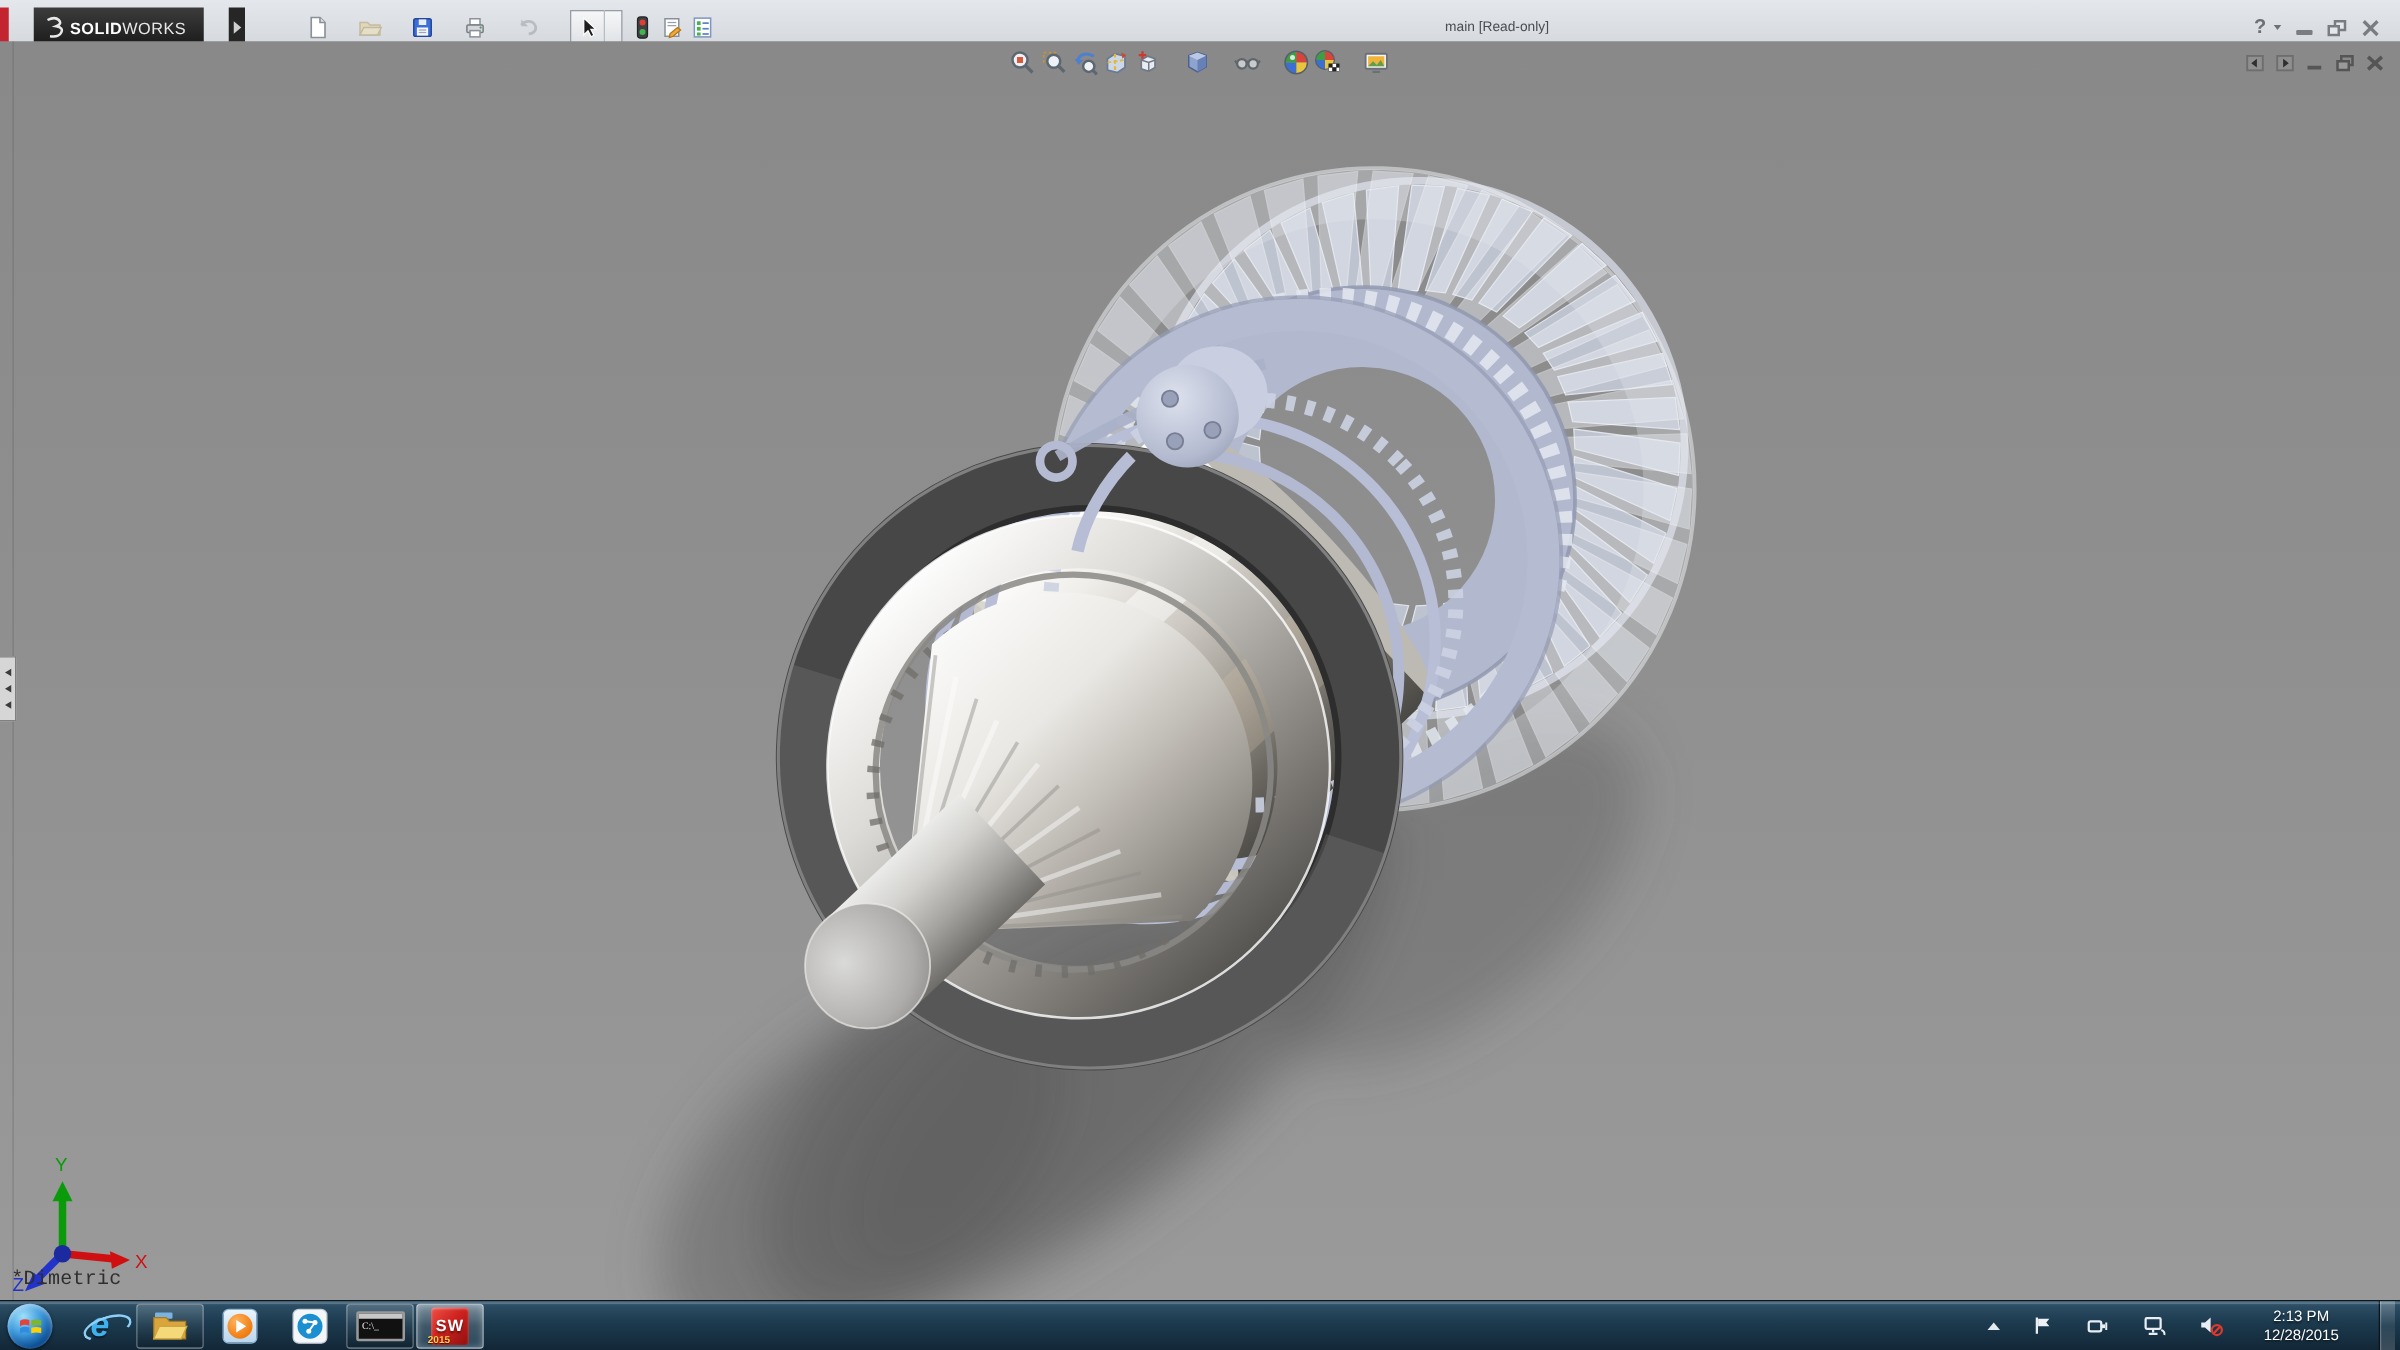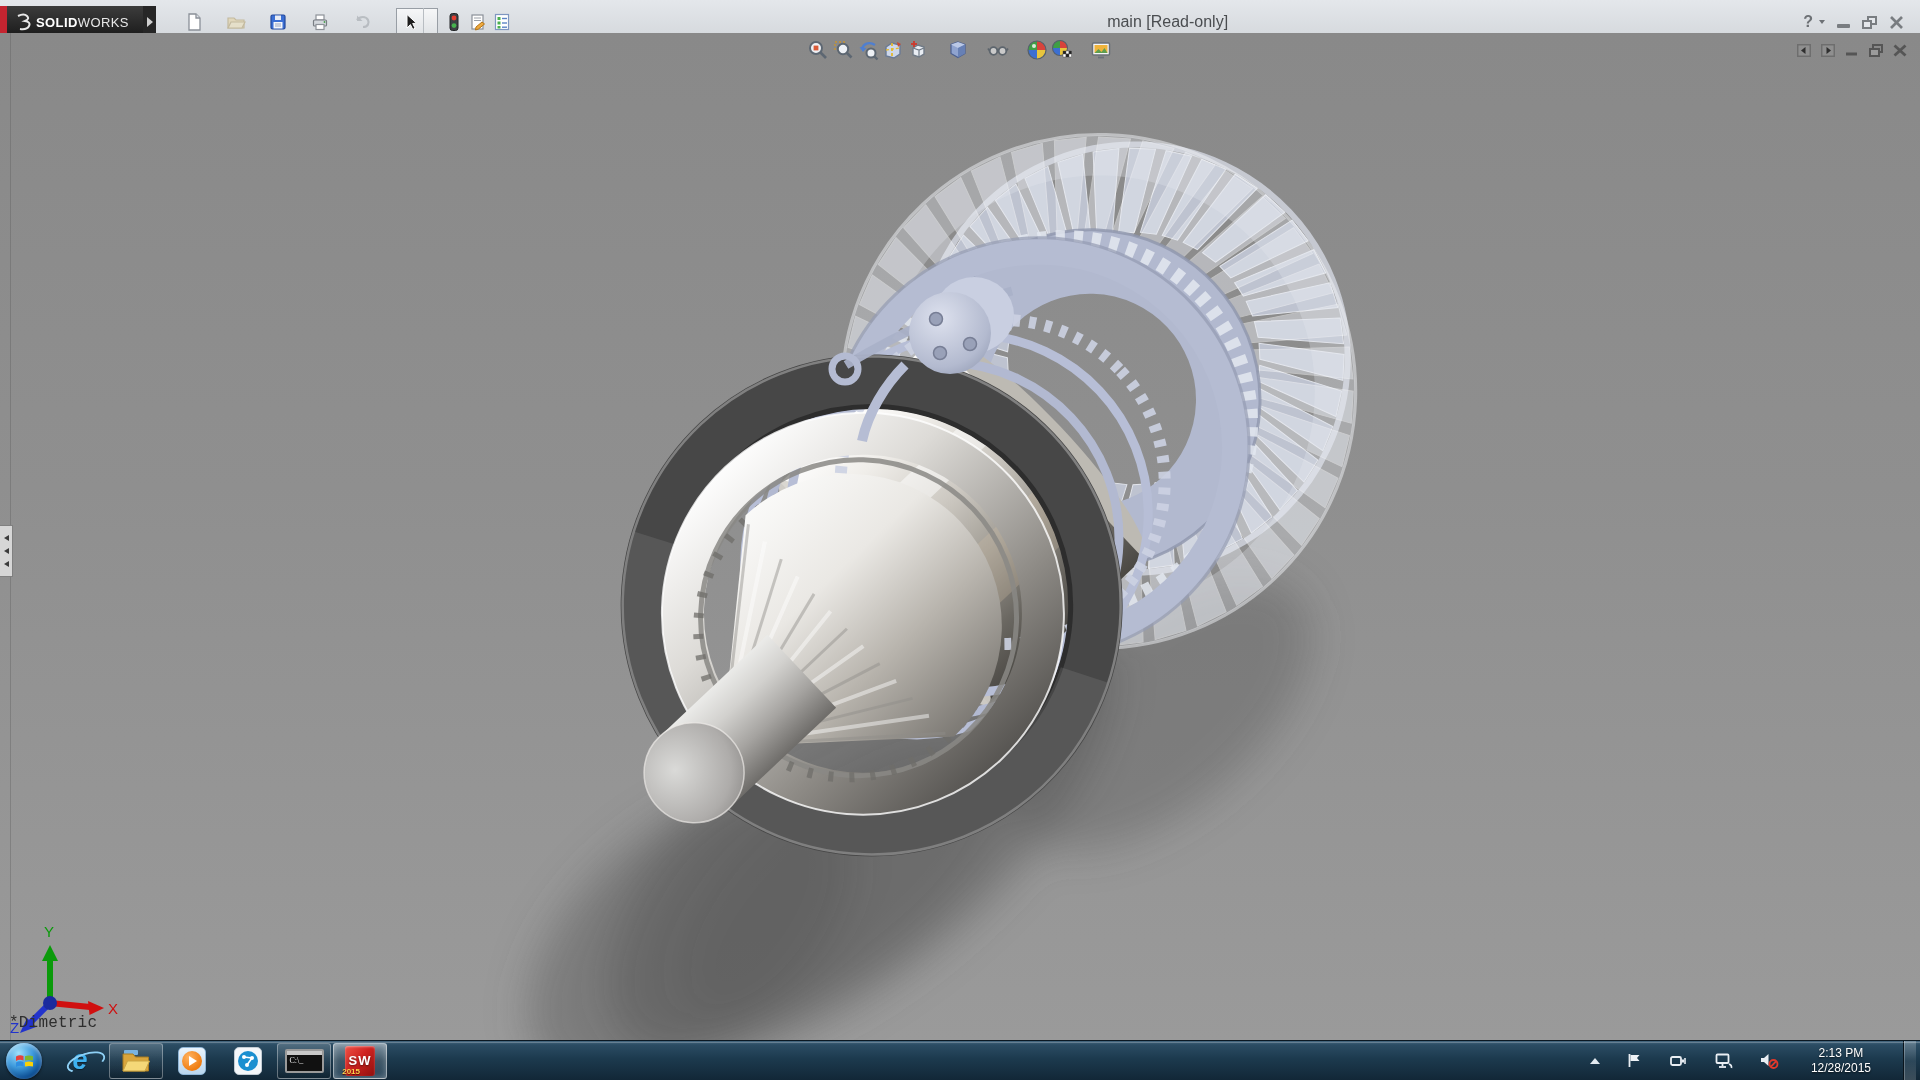--- a/index.html
+++ b/index.html
@@ -2,21 +2,21 @@
 <html><head>
 <meta charset="utf-8">
 <style>
   * { margin:0; padding:0; box-sizing:border-box; }
   body { font-family:"Liberation Sans", sans-serif; background:#000; }
   #root { position:relative; width:1920px; height:1080px; overflow:hidden; background:#909090; }
 
   
   .titlebar { position:absolute; top:0; left:0; width:1920px; height:45px;
     background:linear-gradient(#e4e7eb,#d2d6da); border-bottom:1px solid #b4b8bc;
-    display:flex; align-items:center; }
+    display:flex; align-items:center;gap:20px; }
   .red-strip { width:7px; height:33px; background:#c42430; flex:none; }
   .logo-block { width:136px; height:33px; background:linear-gradient(#3c3c3c,#181818);
     display:flex; align-items:center; padding-left:7px; flex:none; }
   .brand-text { color:#fff; font-size:13px; letter-spacing:.4px; white-space:nowrap; }
   .brand-text b { font-weight:bold; }
   .brand-text span.lt { font-weight:normal; color:#e8e8e8; }
   .flyout { width:13px; height:33px; background:#262626; display:flex; align-items:center; justify-content:center; flex:none; }
   .flyout-arrow { width:0; height:0; border-top:5px solid transparent; border-bottom:5px solid transparent; border-left:6px solid #cfcfcf; }
 
   .qat { display:flex; align-items:center; margin-left:26px; flex:none; }
@@ -25,21 +25,21 @@
   .dd { width:0; height:0; border-left:4px solid transparent; border-right:4px solid transparent;
     border-top:4px solid #5f6putt5f; border-top-color:#5f5f5f; margin:0 7px 0 3px; }
   .dd.disabled { border-top-color:#adadad; }
   .sel-box { display:flex; align-items:center; border:1px solid #989ea5;
     background:linear-gradient(#f6f7f8,#dfe2e5); height:28px; margin:0 4px; }
   .sel-box .tool { width:26px; }
   .sel-box .dd-cell { width:14px; height:28px; border-left:1px solid #b8bdc2; display:flex; align-items:center; justify-content:center; }
   .sel-box .dd-cell .dd { margin:0; }
 
   .tb-spacer { flex:1; }
-  .tb-title { font-size:16px; color:#4a4d50; white-space:nowrap; }
+  .tb-title { font-size:11px; color:#4a4d50; white-space:nowrap; }
   .win-btns { display:flex; align-items:center; gap:12px; padding:0 16px 0 0; flex:none; }
   .help-q { font-size:16px; font-weight:bold; color:#6d7175; }
   .mini-dd { width:0; height:0; border-left:3.5px solid transparent; border-right:3.5px solid transparent; border-top:4px solid #6d7175; margin-left:-6px; }
   .cap-min { width:13px; height:4px; background:#797d81; border-radius:1px; margin-top:8px; }
   .cap-restore { position:relative; width:15px; height:13px; }
   .cap-restore i { position:absolute; border:2px solid #797d81; background:#e4e7eb; }
   .cap-restore i.b1 { width:10px; height:9px; right:0; top:0; }
   .cap-restore i.b2 { width:10px; height:9px; left:0; bottom:0; }
 
   

